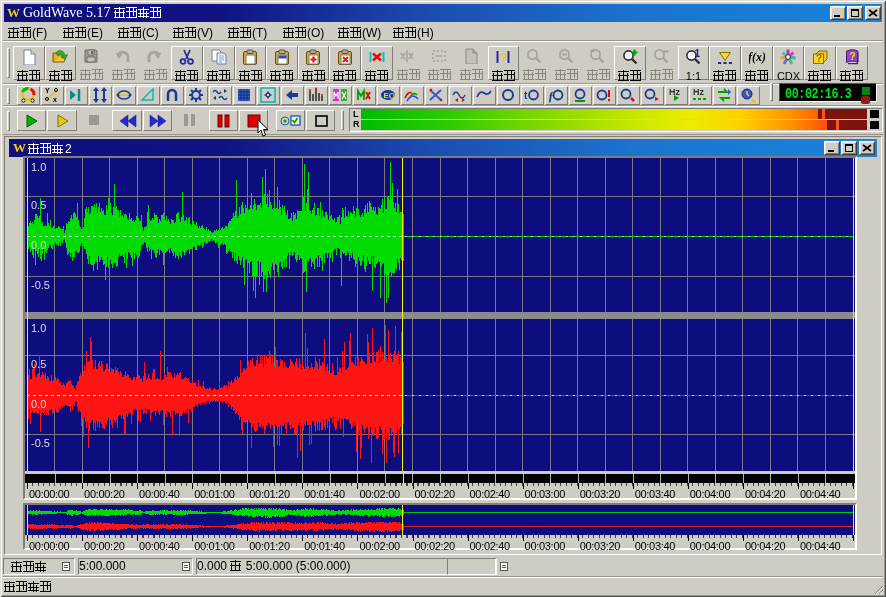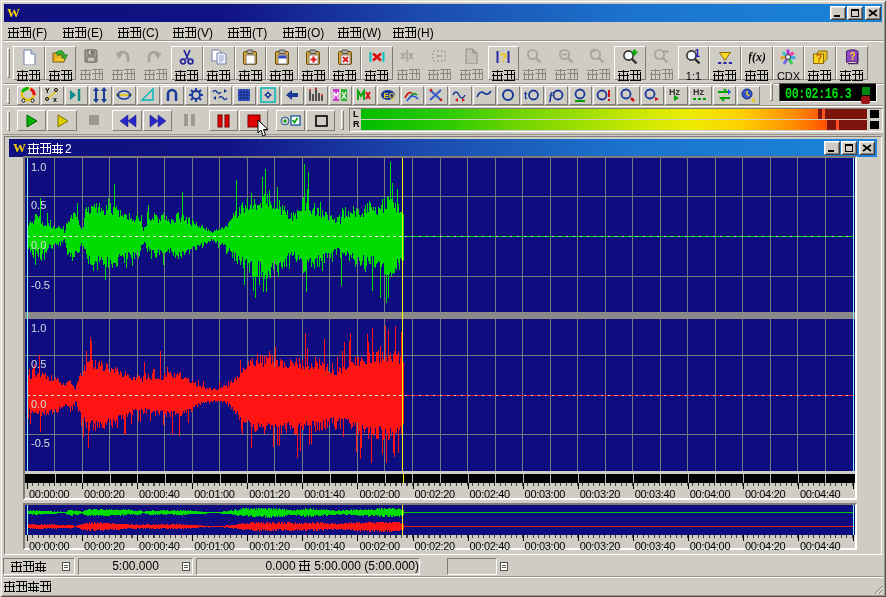--- a/index.html
+++ b/index.html
@@ -16,20 +16,21 @@
 .grip{position:absolute;width:3px;background:#cfccc4;border:1px solid;border-color:#fff #807c78 #807c78 #fff}
 .seg{position:absolute;border:1px solid;border-color:#807c78 #fff #fff #807c78;font-size:12px;color:#000;line-height:15px;white-space:nowrap}
 .lbl{position:absolute;font-size:12px;white-space:nowrap}
 .tick-lbl{position:absolute;font-size:11px;color:#000;white-space:nowrap;letter-spacing:-0.3px}
 </style></head><body>
 <div class="win">
 <div class="abs" style="left:4px;top:4px;width:878px;height:18px;background:linear-gradient(90deg,#0f0f7e 0%,#111384 25%,#1c4cb0 48%,#1b74ce 72%,#1a84da 100%)"></div>
 <svg class="abs" style="left:7px;top:6px" width="14" height="13">
       <text x="0" y="11" font-family="Liberation Serif" font-size="13" font-weight="bold" fill="#f0d000">W</text>
     </svg>
+<div class="abs" style="left:23px;top:5px;font-size:14px;color:#fff;font-family:'Liberation Serif',serif">GoldWave 5.17 <i class="cw"></i><i class="cw"></i><i class="cw"></i><i class="cw"></i></div>
 <div class="abs" style="left:830px;top:6px;width:16px;height:14px;background:#cfccc4;border:1px solid;border-color:#fff #404040 #404040 #fff;box-shadow:inset 1px 1px 0 #e8e5de,inset -1px -1px 0 #807c78">
       <div class="abs" style="left:3px;top:8px;width:6px;height:2px;background:#000"></div>
     </div>
 <div class="abs" style="left:847px;top:6px;width:16px;height:14px;background:#cfccc4;border:1px solid;border-color:#fff #404040 #404040 #fff;box-shadow:inset 1px 1px 0 #e8e5de,inset -1px -1px 0 #807c78">
       <div class="abs" style="left:3px;top:2px;width:8px;height:8px;border:1px solid #000;border-top:2px solid #000"></div>
     </div>
 <div class="abs" style="left:865px;top:6px;width:16px;height:14px;background:#cfccc4;border:1px solid;border-color:#fff #404040 #404040 #fff;box-shadow:inset 1px 1px 0 #e8e5de,inset -1px -1px 0 #807c78">
       <svg class="abs" style="left:2px;top:2px" width="10" height="8">
         <path d="M1 1 L9 7 M9 1 L1 7" stroke="#000" stroke-width="1.6"></path>
       </svg>
@@ -730,26 +731,26 @@
     <div class="tick-lbl" style="left:634.7px;top:540px">00:03:40</div>
     <div class="tick-lbl" style="left:689.8px;top:540px">00:04:00</div>
     <div class="tick-lbl" style="left:744.9px;top:540px">00:04:20</div>
     <div class="tick-lbl" style="left:799.9px;top:540px">00:04:40</div>
 <div class="abs seg" style="left:3px;top:558px;width:72px;height:17px"></div>
 <div class="abs lbl" style="left:11px;top:560px"><i class="c"></i><i class="c"></i><i class="c"></i></div>
 <div class="abs" style="left:62px;top:562px;width:8px;height:9px;border:1px solid #55524c;background:#fff">
       <div class="abs" style="left:1px;top:2px;width:4px;height:1px;background:#555"></div>
       <div class="abs" style="left:1px;top:4px;width:4px;height:1px;background:#555"></div>
     </div>
-<div class="abs seg" style="left:78px;top:558px;width:115px;height:17px;text-align:center">5:00.000</div>
+<div class="abs seg" style="left:78px;top:558px;width:115px;height:17px;text-align:left">5:00.000</div>
 <div class="abs" style="left:182px;top:562px;width:8px;height:9px;border:1px solid #55524c;background:#fff">
       <div class="abs" style="left:1px;top:2px;width:4px;height:1px;background:#555"></div>
       <div class="abs" style="left:1px;top:4px;width:4px;height:1px;background:#555"></div>
     </div>
-<div class="abs seg" style="left:196px;top:558px;width:224px;height:17px;text-align:right">0.000 <i class="c"></i> 5:00.000 (5:00.000)</div>
+<div class="abs seg" style="left:196px;top:558px;width:300px;height:17px;text-align:left">0.000 <i class="c"></i> 5:00.000 (5:00.000)</div>
 <div class="abs seg" style="left:447px;top:558px;width:50px;height:17px"></div>
 <div class="abs" style="left:500px;top:562px;width:8px;height:9px;border:1px solid #55524c;background:#fff">
       <div class="abs" style="left:1px;top:2px;width:4px;height:1px;background:#555"></div>
       <div class="abs" style="left:1px;top:4px;width:4px;height:1px;background:#555"></div>
     </div>
 <div class="abs" style="left:3px;top:576px;width:880px;height:1px;background:#9a968e"></div>
 <div class="abs" style="left:3px;top:577px;width:880px;height:1px;background:#fff"></div>
 <div class="abs lbl" style="left:4px;top:580px"><i class="c"></i><i class="c"></i><i class="c"></i><i class="c"></i></div>
 <svg class="abs" style="left:870px;top:581px" width="13" height="13" viewBox="0 0 13 13">
       <path d="M13 13L13 13" stroke="#8e8a82" stroke-width="1.3"></path>

